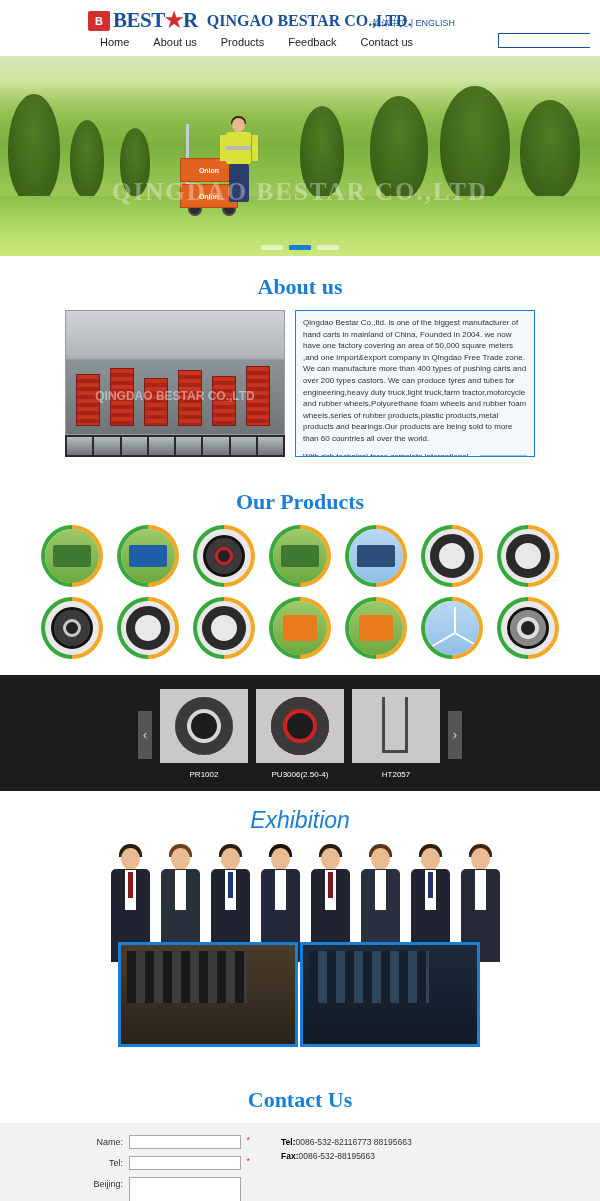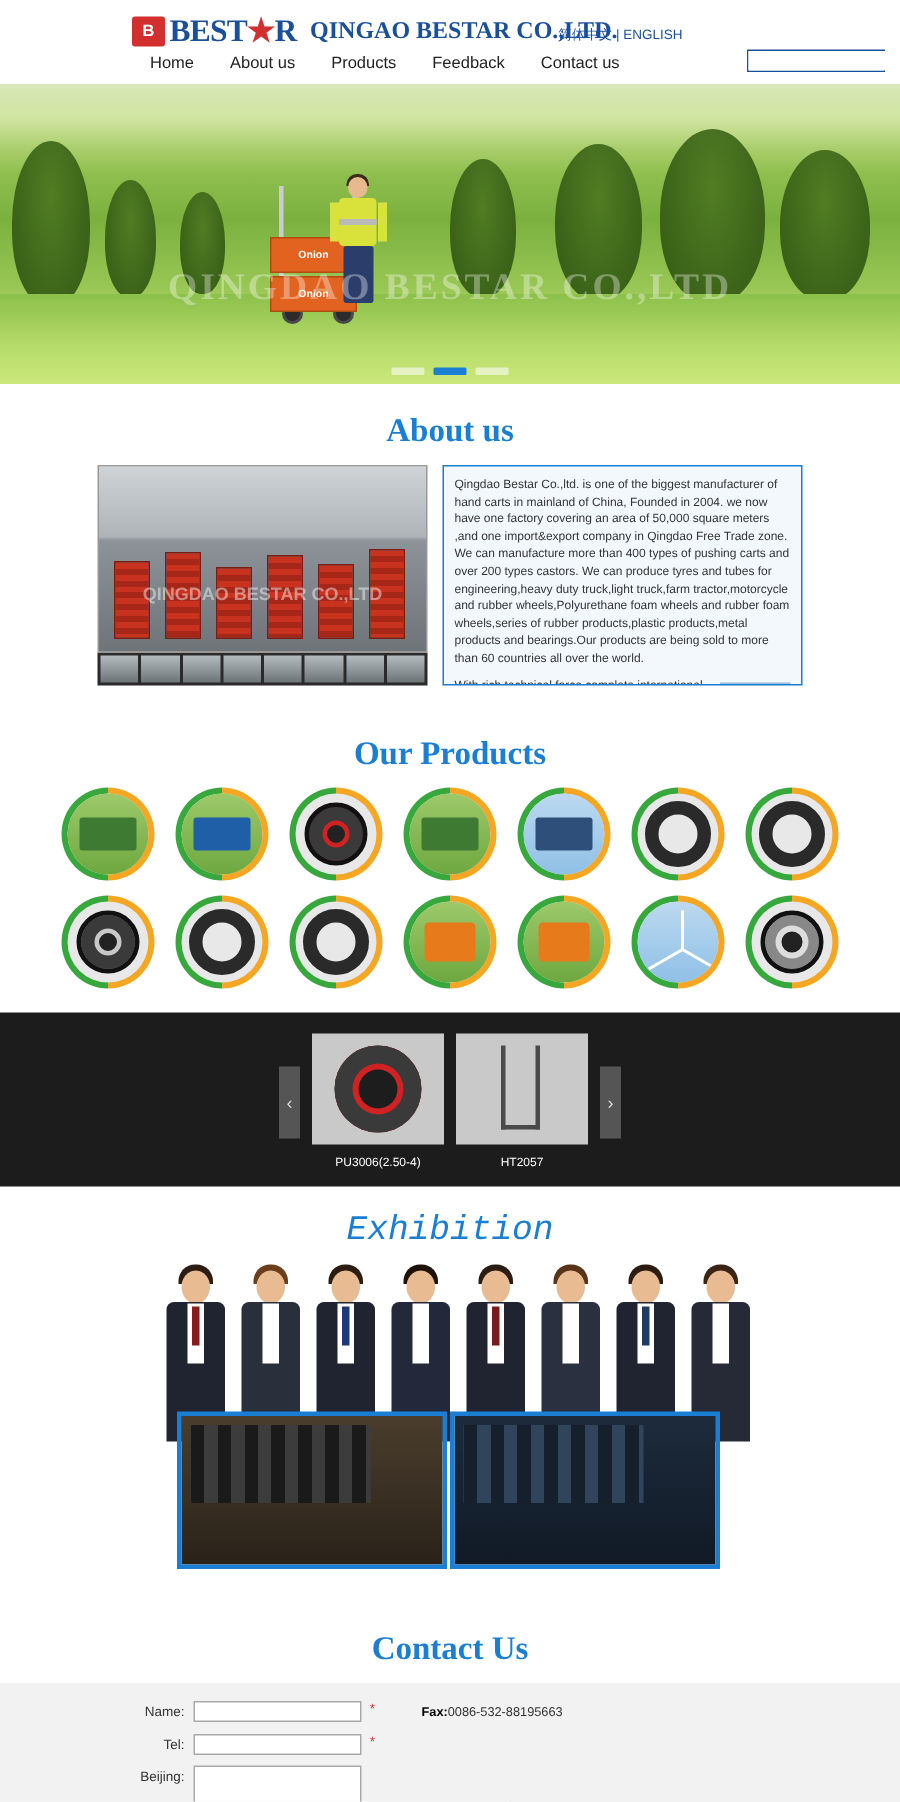--- a/index.html
+++ b/index.html
@@ -185,21 +185,21 @@
   }
   .c-tire.yellow { background:#e0c81f; box-shadow:inset 0 0 0 12px #e0c81f, inset 0 0 0 16px #b8b8b8; }
   .c-tire.red { box-shadow:inset 0 0 0 12px #3a3a3a, inset 0 0 0 16px #cf2222; }
   .c-cart { position:absolute; left:12px; top:22px; width:62px; height:28px; background:#2a6fb0; border-radius:2px; }
   .c-hand { position:absolute; left:30px; top:8px; width:26px; height:56px; border:3px solid #4a4a4a; border-top:none; }
 
   
   .exhibition { width:600px; background:#fff; padding-bottom:6px; }
   .exh-title {
     text-align:center; font-size:23px; color:#1a7fd4; font-style:italic;
-    font-family:Liberation Mono, monospace; padding:16px 0 8px;
+    font-family:Liberation Sans, sans-serif; padding:16px 0 8px;
   }
   .exh-stage { position:relative; width:600px; height:225px; }
   .team { position:absolute; left:105px; top:0; width:400px; height:120px; display:flex; }
   .person { position:relative; width:50px; height:120px; }
   .p-head { position:absolute; left:16px; top:6px; width:19px; height:22px; border-radius:50%; background:#e8bb92; }
   .p-hair { position:absolute; left:14px; top:2px; width:23px; height:13px; border-radius:11px 11px 0 0; background:#2c1d12; }
   .p-body { position:absolute; left:6px; top:27px; width:39px; height:93px; background:#1f2430; border-radius:5px 5px 0 0; }
   .p-shirt { position:absolute; left:20px; top:28px; width:11px; height:40px; background:#fff; }
   .p-tie { position:absolute; left:23px; top:30px; width:5px; height:26px; background:#8a1b1b; }
   .exh-photo {
@@ -421,20 +421,26 @@
         </div>
       </div>
 
   </div>
 </div>
 
 <div class="carousel">
   <div class="car-row">
     <div class="car-arrow">‹</div>
 
+    <div class="car-item">
+      <div class="car-img">
+          <div class="c-tire"></div>
+        </div>
+      <div class="car-cap">PR1002</div>
+    </div>
 
 
 
     <div class="car-item">
       <div class="car-img">
           <div class="c-tire red"></div>
         </div>
       <div class="car-cap">PU3006(2.50-4)</div>
     </div>
 
@@ -539,16 +545,17 @@
     <div class="form-row">
       <div class="form-label">Beijing:</div>
       <div class="form-field">
         <textarea class="f-textarea" style=""></textarea>
       </div>
     </div>
 
   </div>
 
   <div class="info-col">
+    <div><b>Tel:</b><span>0086-532-82116773 88195663</span></div>
     <div><b>Fax:</b><span>0086-532-88195663</span></div>
 
   </div>
 </div>
 
 </body></html>

